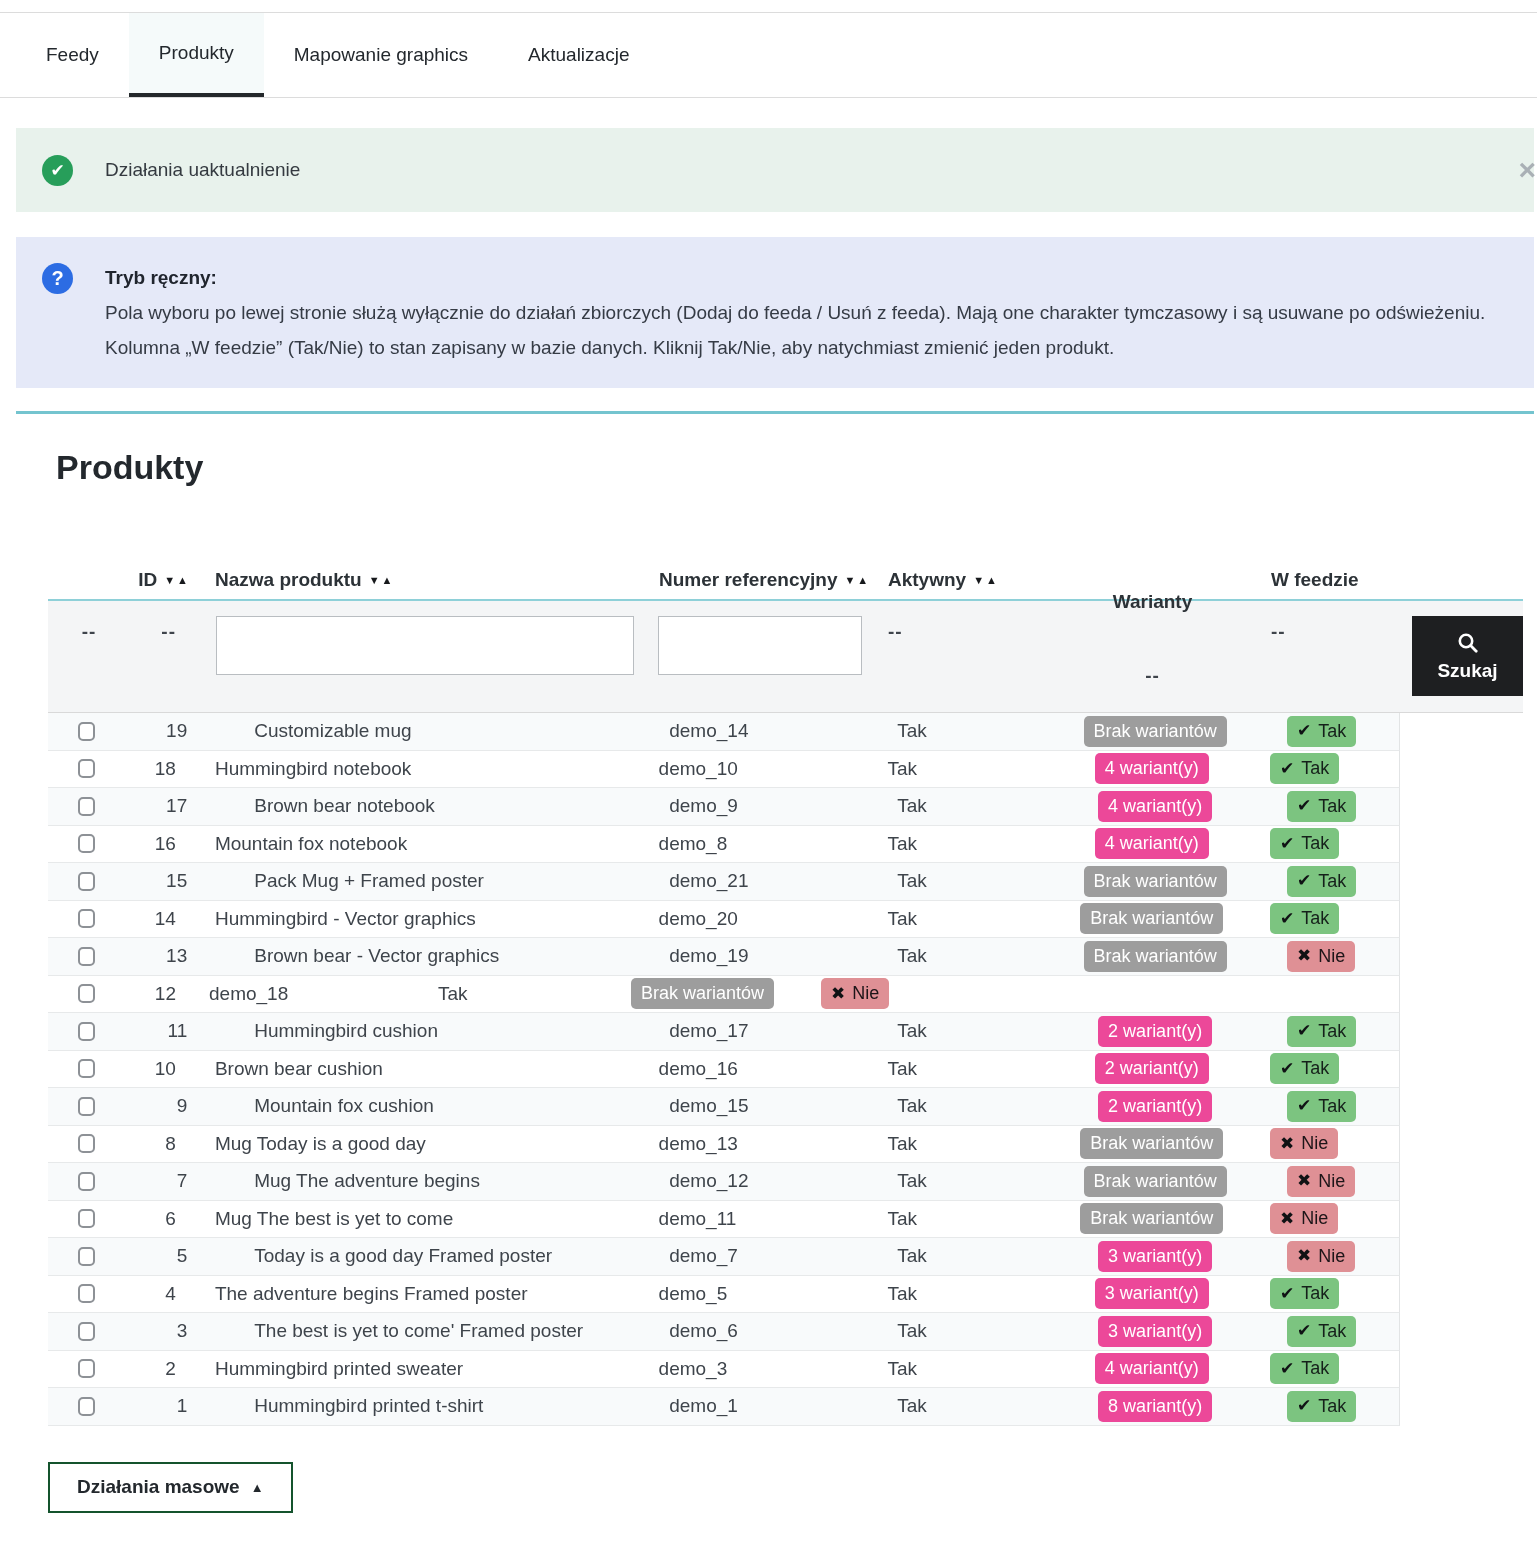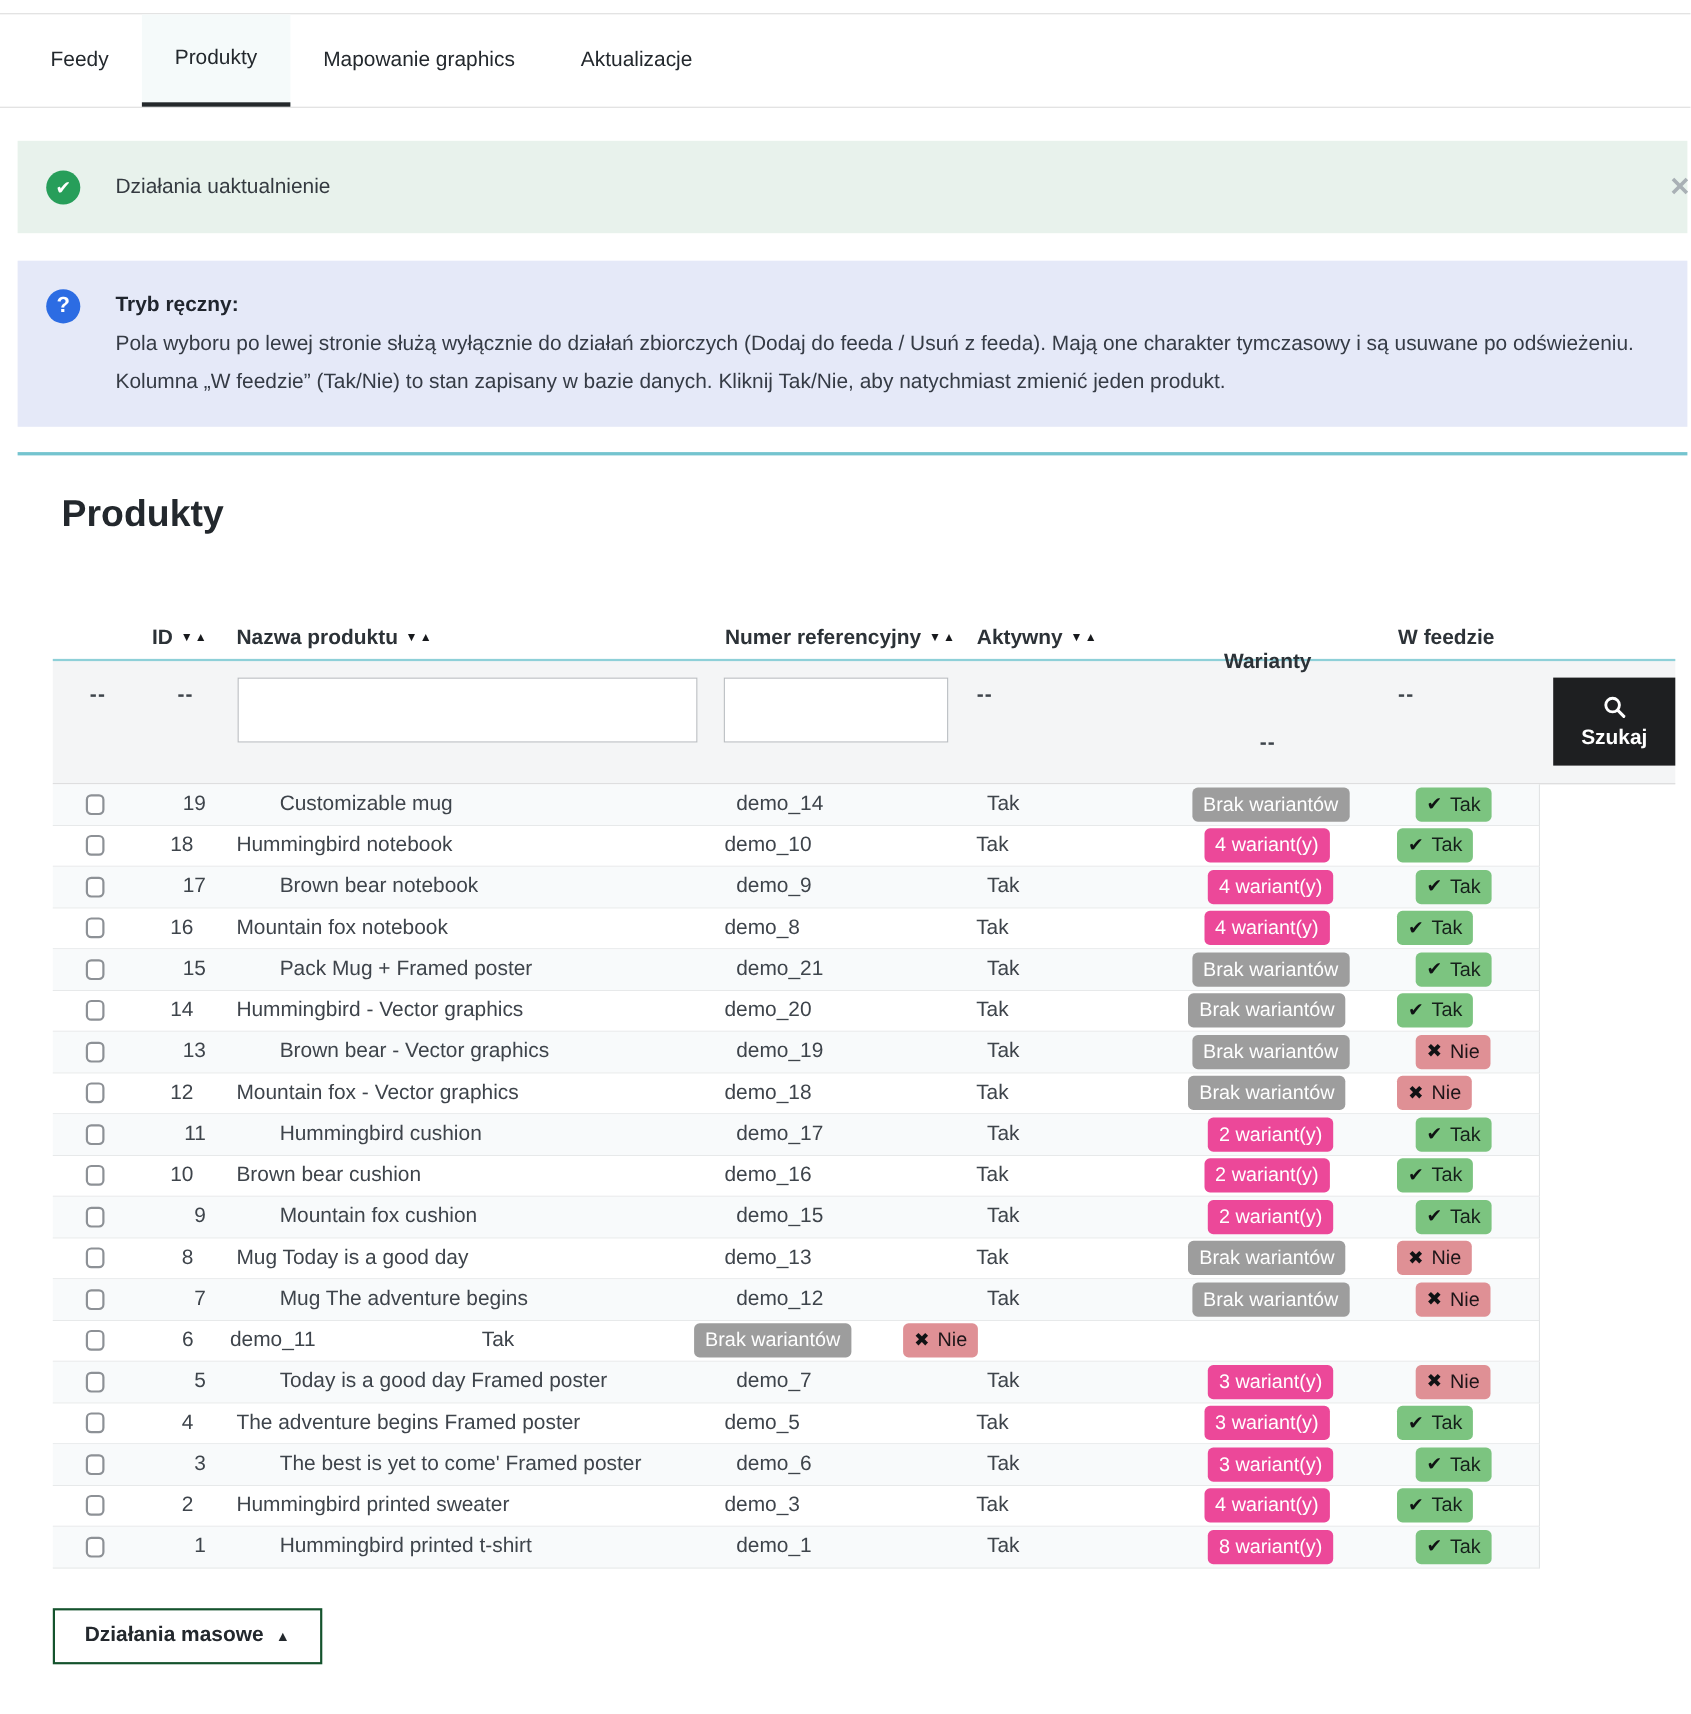--- a/index.html
+++ b/index.html
@@ -351,21 +351,20 @@
               <span class="bicon">✖</span>
               <span>Nie</span>
             </span>
           </div>
         </div>
         <div class="trow even">
           <div class="cell c-check">
             <span class="cb"></span>
           </div>
           <div class="cell c-id">12</div>
-          <div class="cell c-name">Mountain fox - Vector graphics</div>
           <div class="cell c-ref">demo_18</div>
           <div class="cell c-active">Tak</div>
           <div class="cell c-var">
             <span class="badge variants-none">Brak wariantów</span>
           </div>
           <div class="cell c-feed">
             <span class="badge feed-no">
               <span class="bicon">✖</span>
               <span>Nie</span>
             </span>
@@ -459,20 +458,21 @@
               <span class="bicon">✖</span>
               <span>Nie</span>
             </span>
           </div>
         </div>
         <div class="trow even">
           <div class="cell c-check">
             <span class="cb"></span>
           </div>
           <div class="cell c-id">6</div>
+          <div class="cell c-name">Mug The best is yet to come</div>
           <div class="cell c-ref">demo_11</div>
           <div class="cell c-active">Tak</div>
           <div class="cell c-var">
             <span class="badge variants-none">Brak wariantów</span>
           </div>
           <div class="cell c-feed">
             <span class="badge feed-no">
               <span class="bicon">✖</span>
               <span>Nie</span>
             </span>

